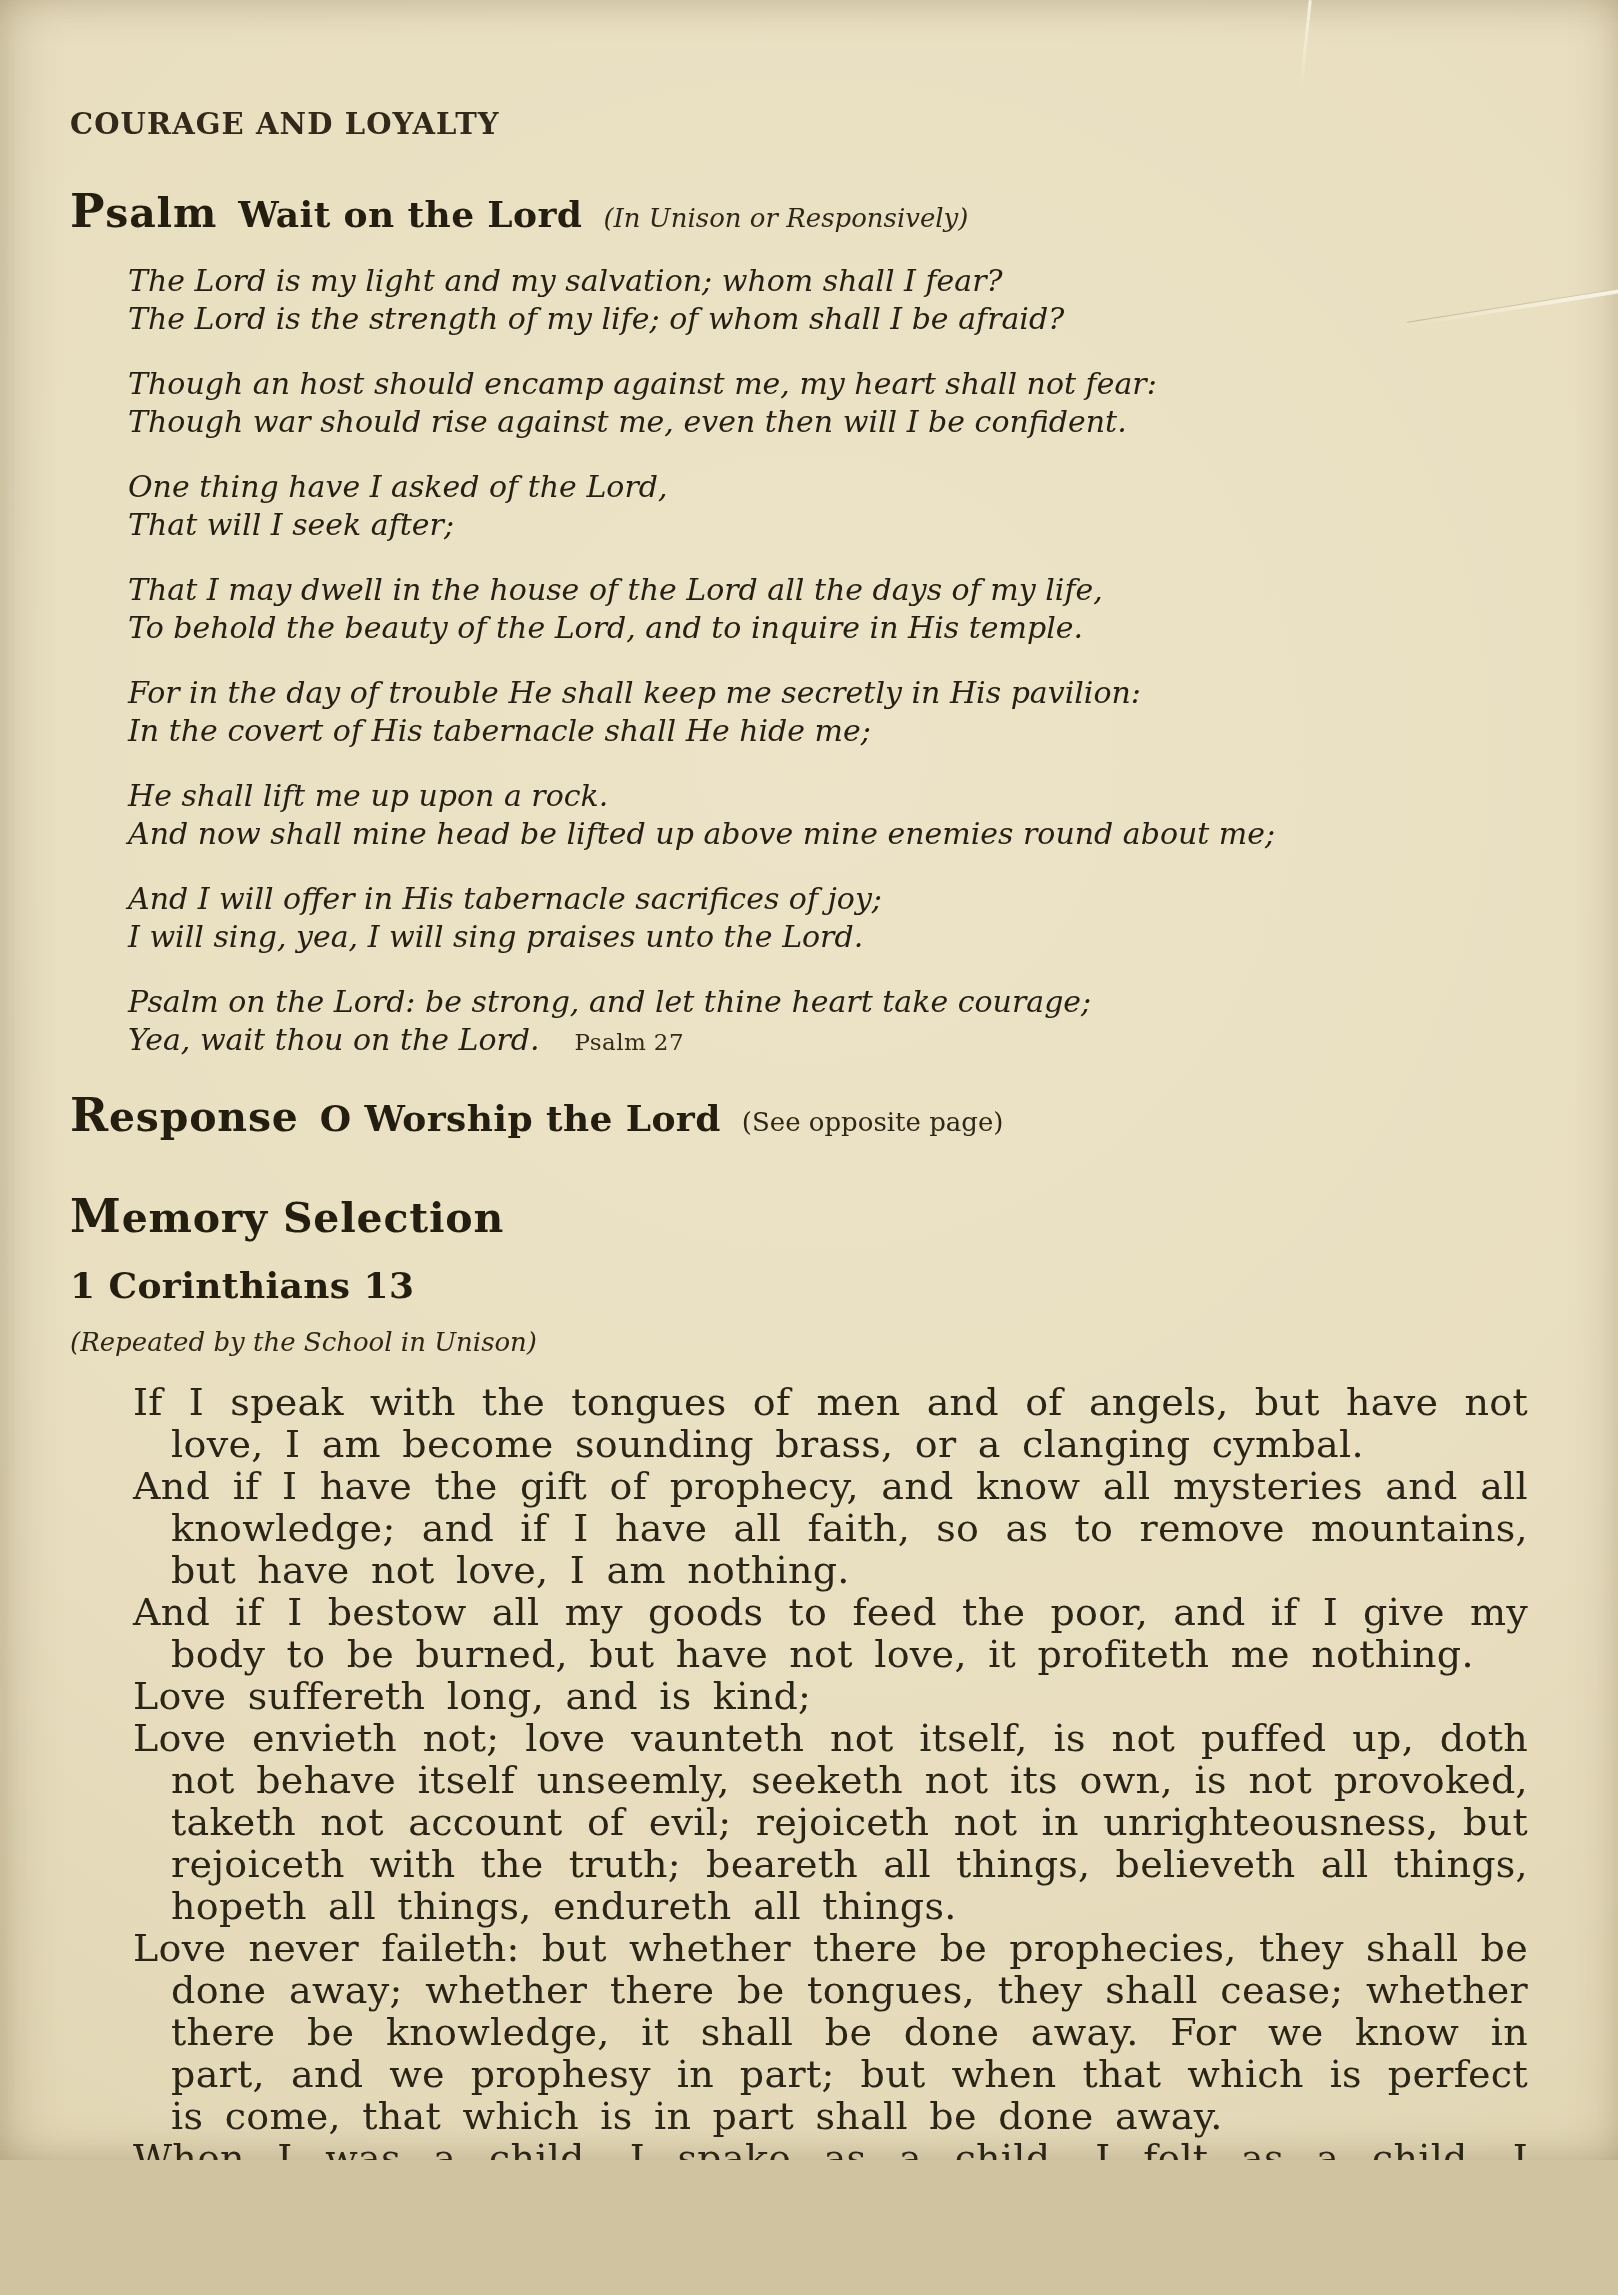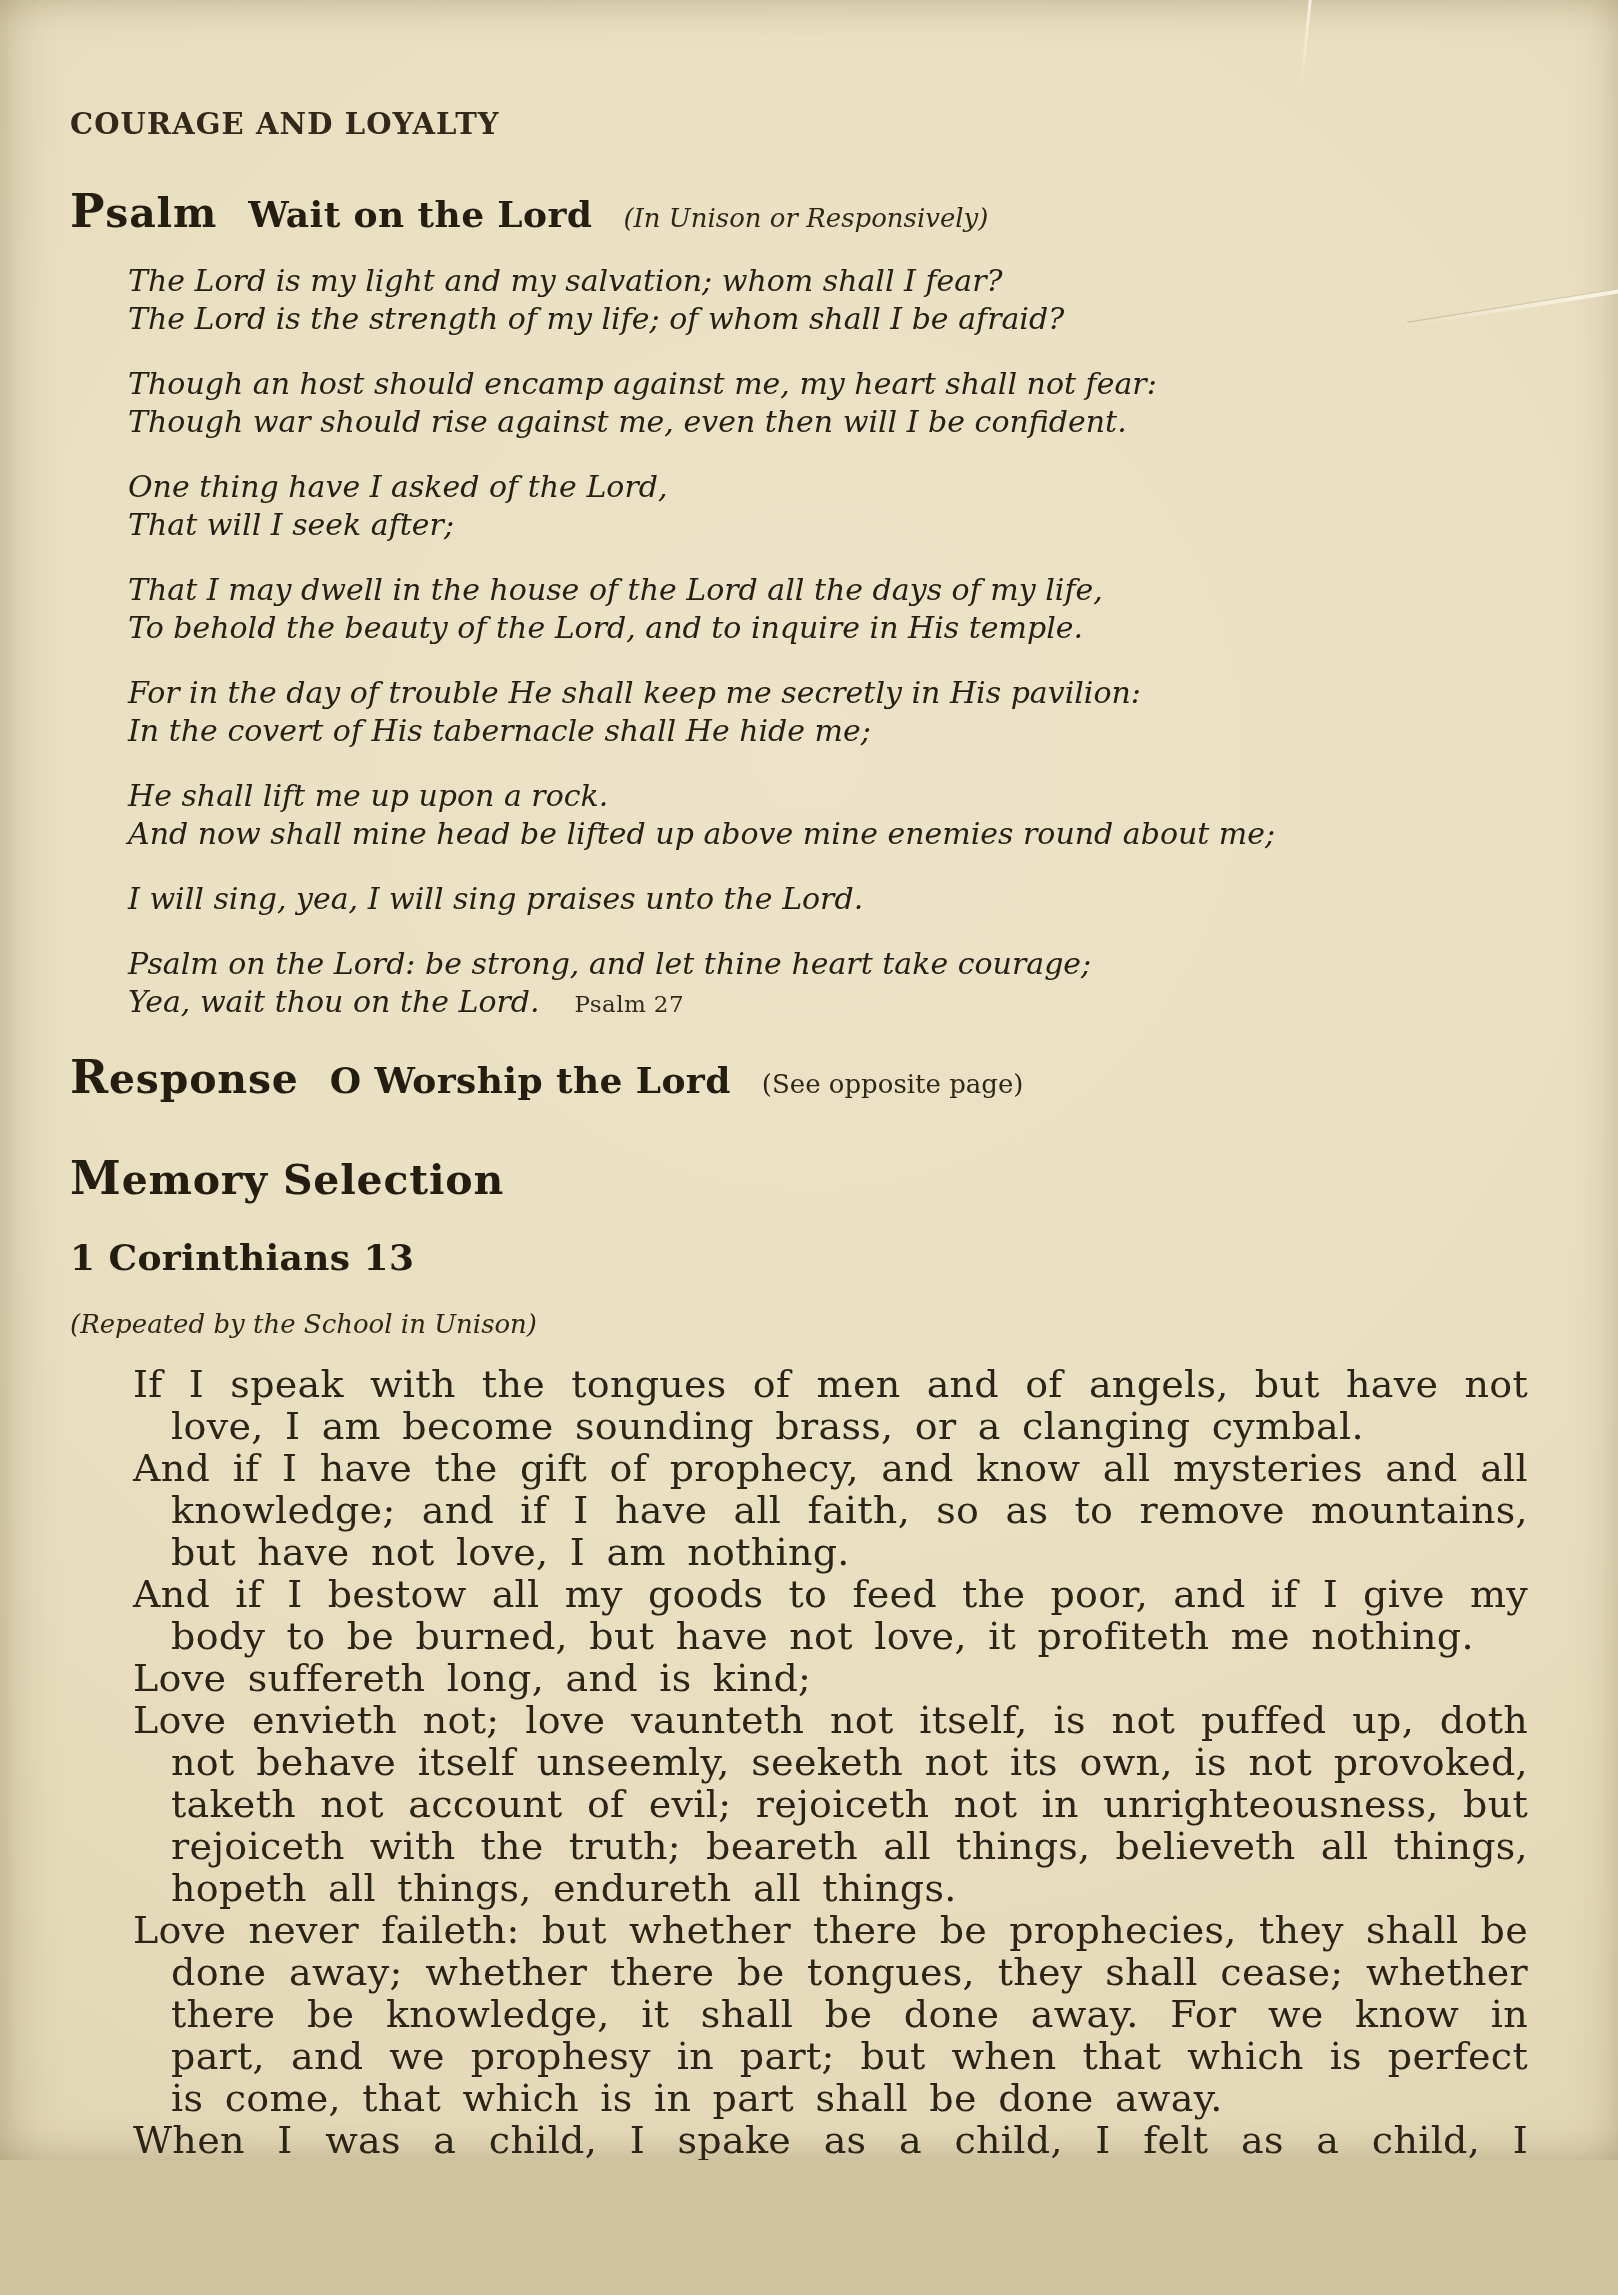--- a/index.html
+++ b/index.html
@@ -24,21 +24,21 @@
     font-size:29px;
     font-weight:bold;
     letter-spacing:1.1px;
     color:#32291a;
     margin:0 0 43px 0;
   }
 
   .section-heading {
     display:flex;
     align-items:baseline;
-    gap:31px;
+    gap:21px;
   }
   .section-label {
     font-size:41px;
     font-weight:bold;
     letter-spacing:0.8px;
     color:#241e10;
   }
   .section-label::first-letter { font-size:1.12em; }
   .section-title {
     font-size:36px;
@@ -154,20 +154,21 @@
       </div>
       <div class="stanza">
         <div class="stanza-line">For in the day of trouble He shall keep me secretly in His pavilion:</div>
         <div class="stanza-line">In the covert of His tabernacle shall He hide me;</div>
       </div>
       <div class="stanza">
         <div class="stanza-line">He shall lift me up upon a rock.</div>
         <div class="stanza-line">And now shall mine head be lifted up above mine enemies round about me;</div>
       </div>
       <div class="stanza">
+        <div class="stanza-line">And I will offer in His tabernacle sacrifices of joy;</div>
         <div class="stanza-line">I will sing, yea, I will sing praises unto the Lord.</div>
       </div>
       <div class="stanza">
         <div class="stanza-line">Psalm on the Lord:  be strong, and let thine heart take courage;</div>
         <div class="stanza-line">Yea, wait thou on the Lord.<span class="citation">Psalm 27</span></div>
       </div>
     </div>
 
   <div class="section-heading response-heading">
     <span class="section-label">Response</span>

